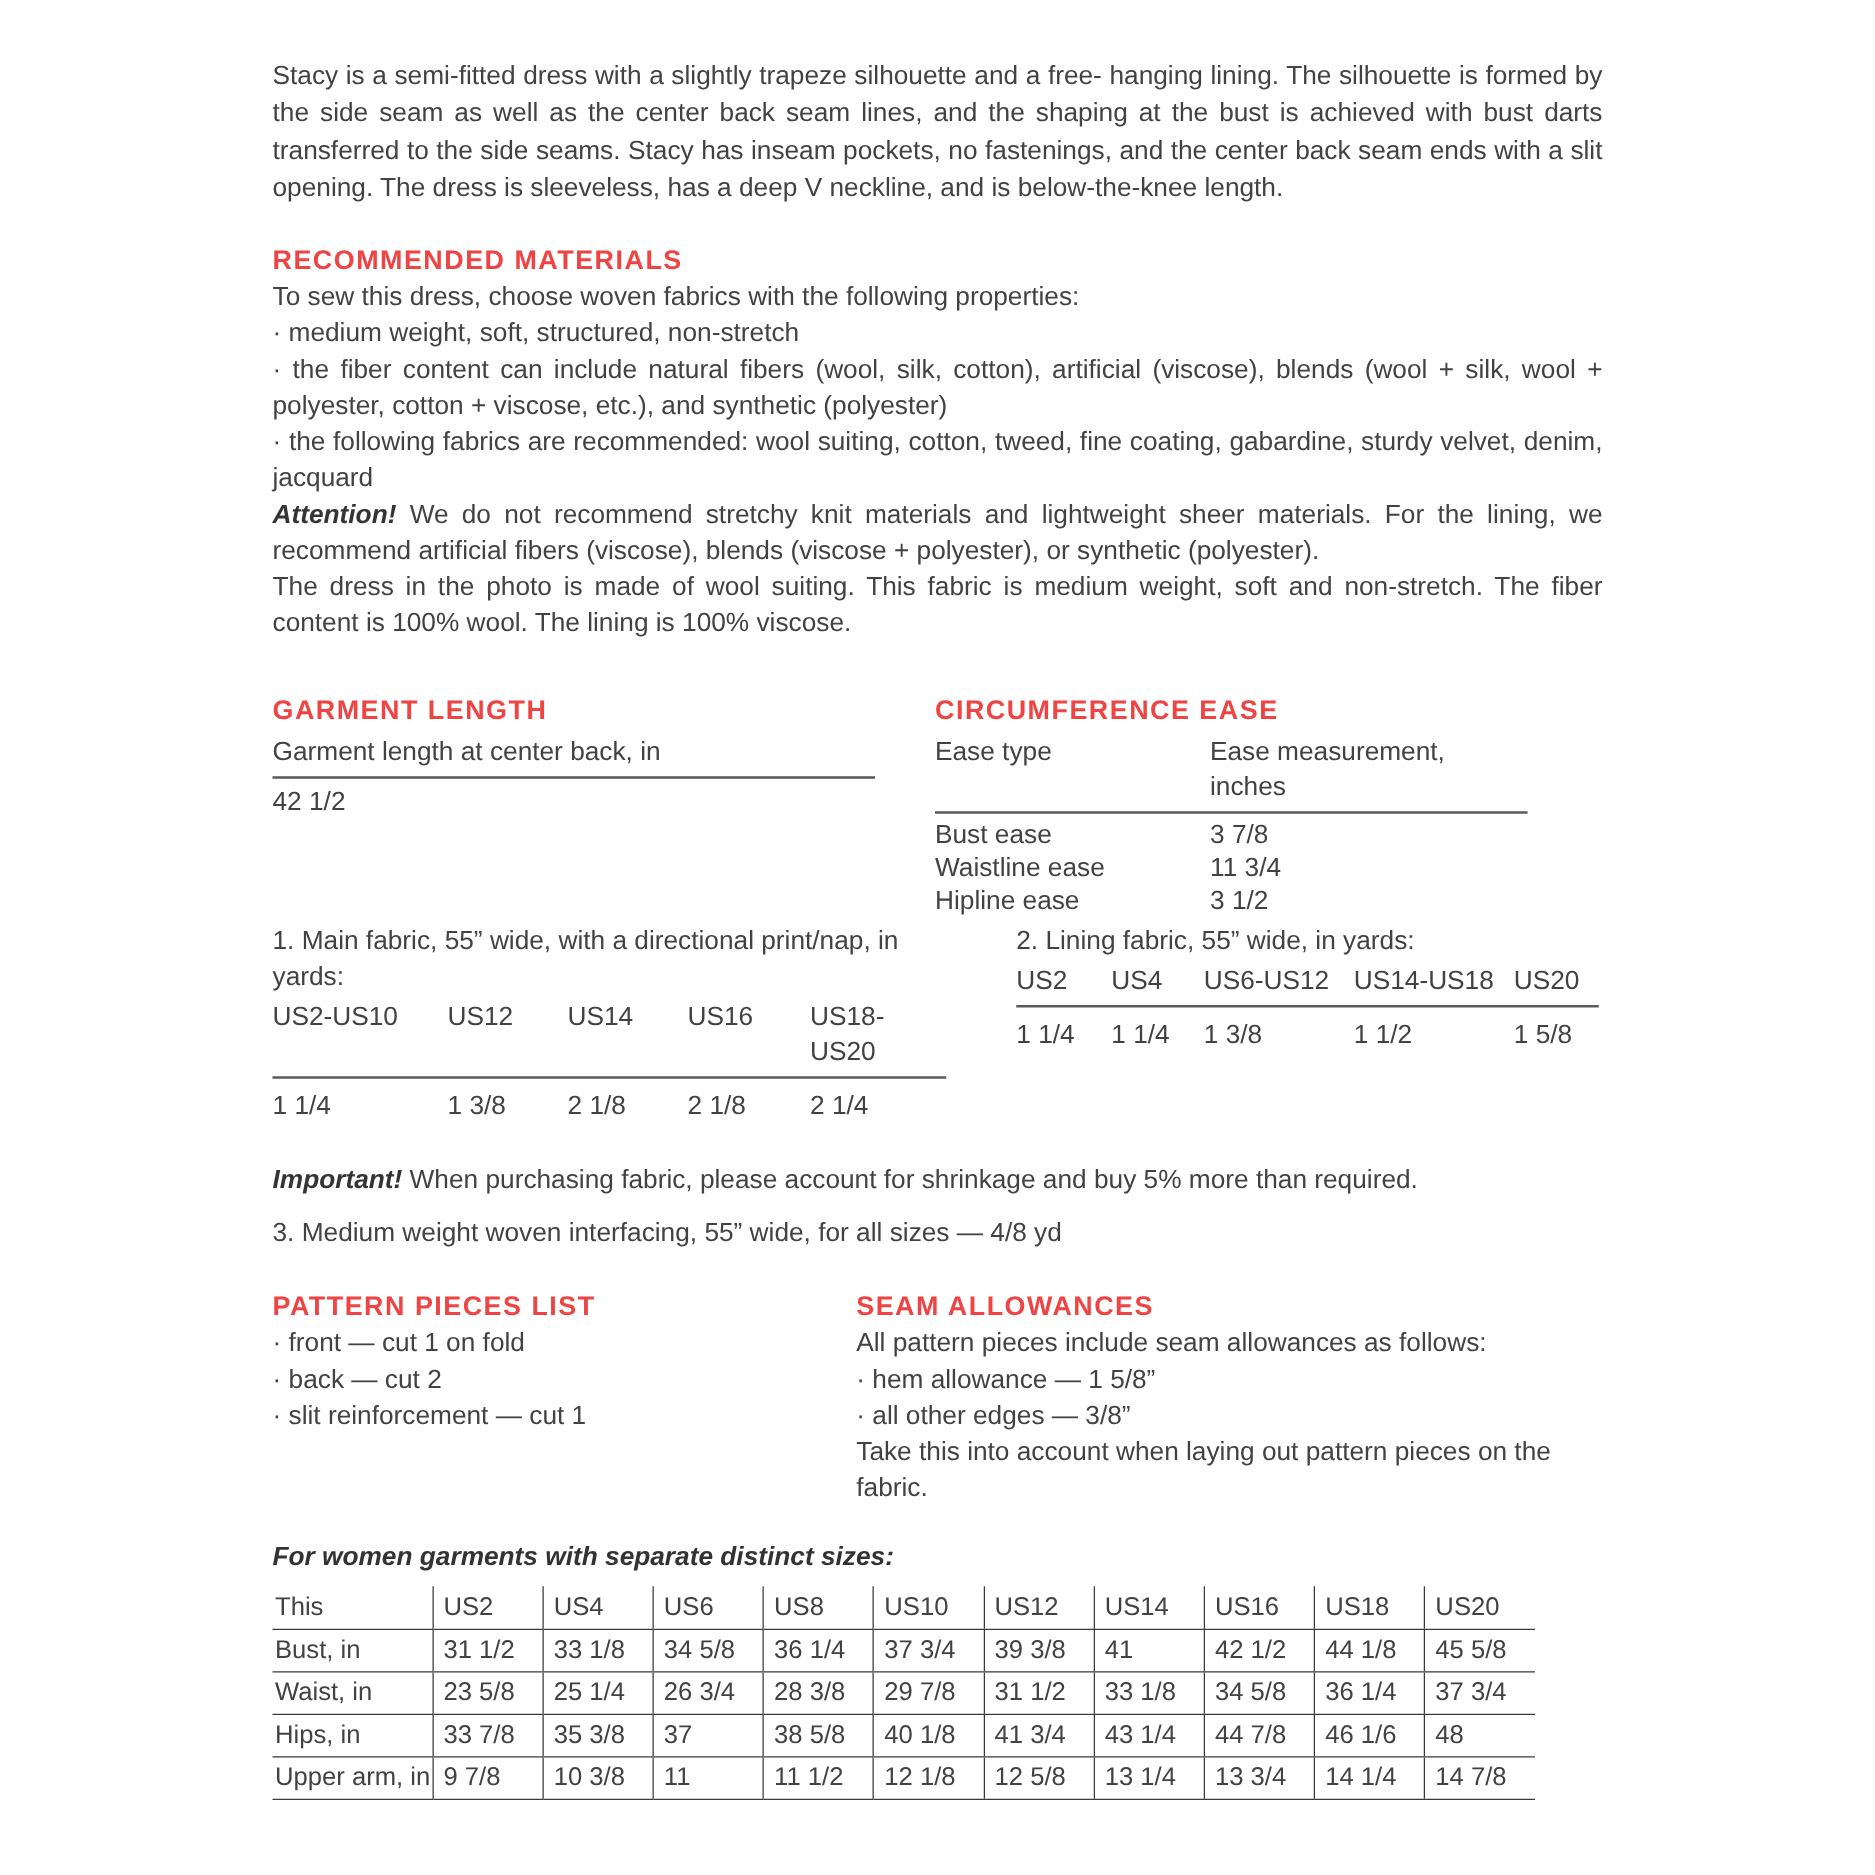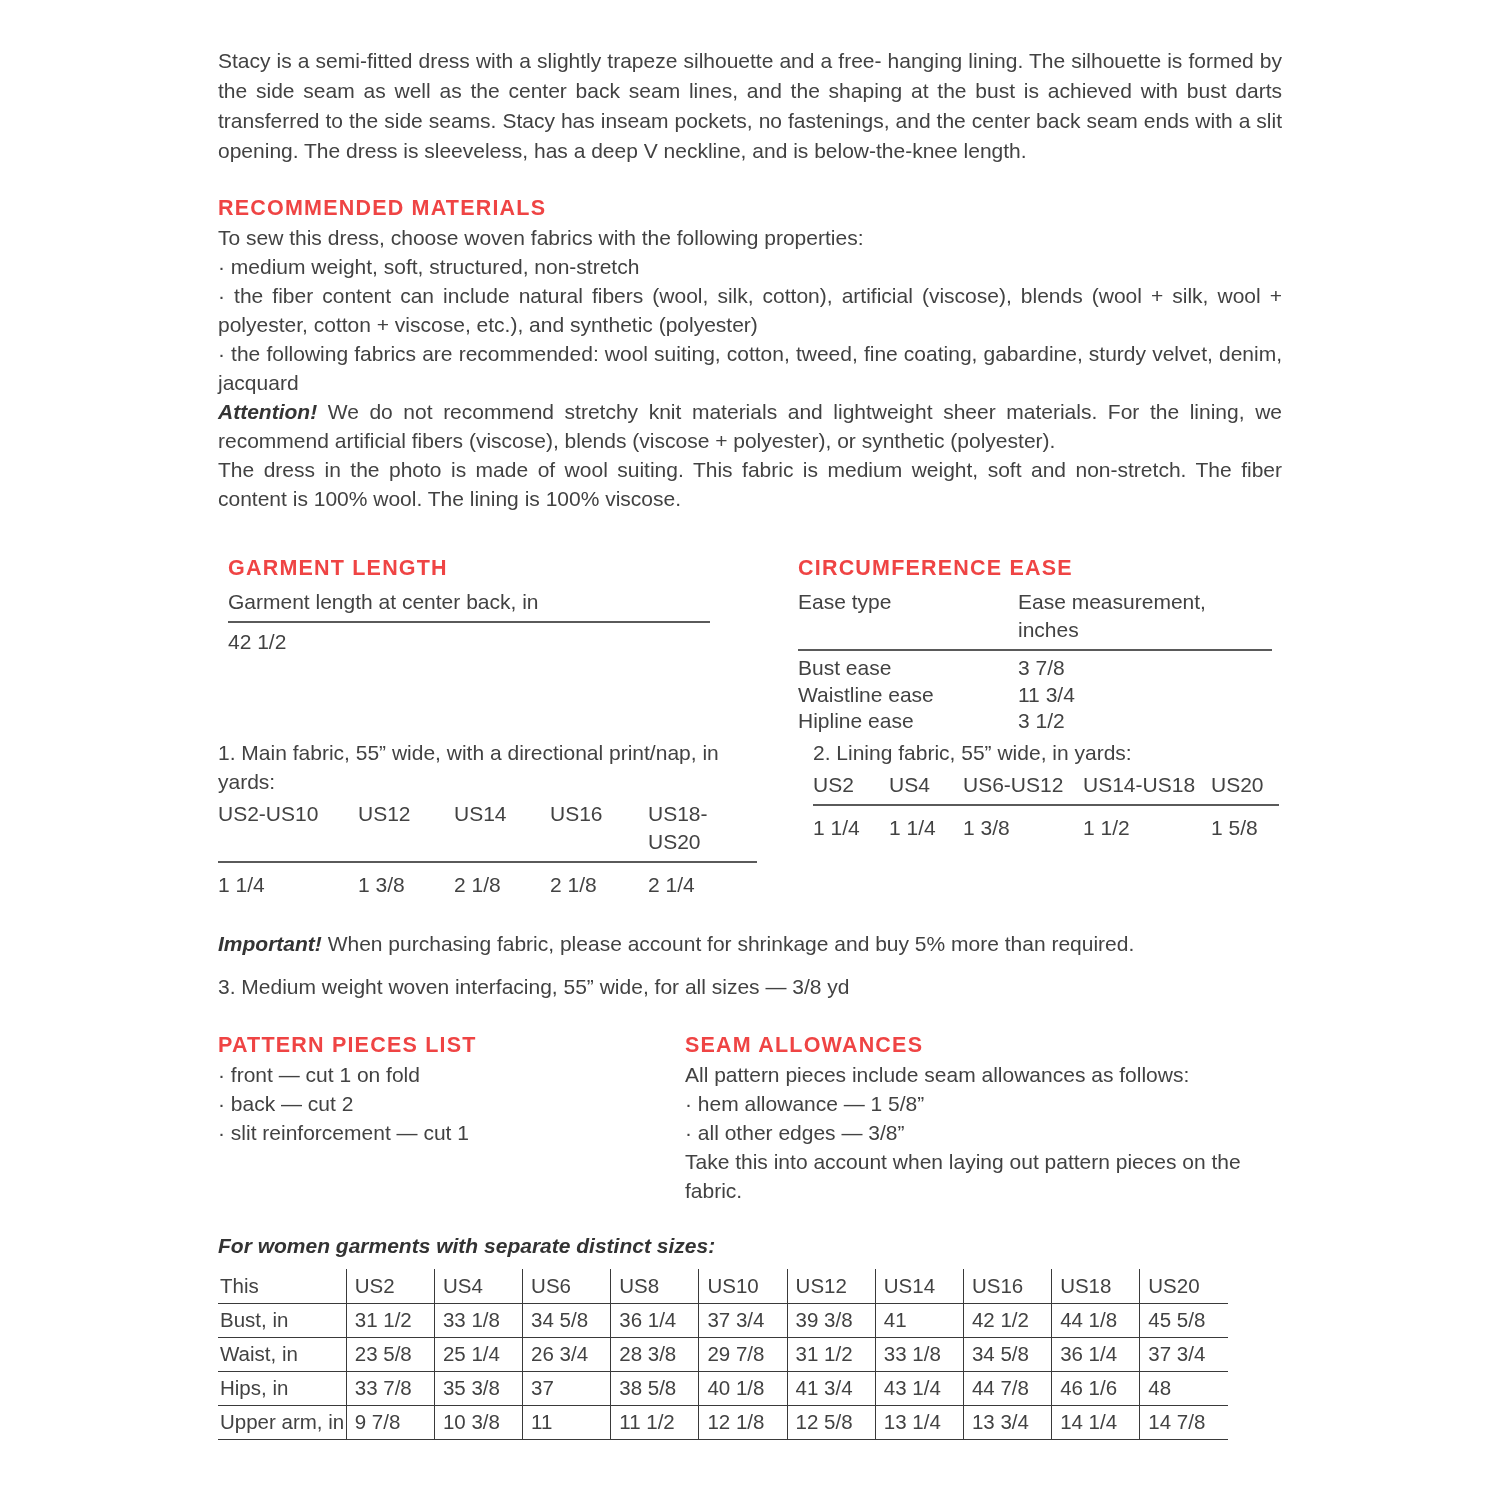--- a/index.html
+++ b/index.html
@@ -27,23 +27,23 @@
     color: #ef4444;
     letter-spacing: 1.2px;
     line-height: 30px;
   }
   .body-line { line-height: 29px; }
   .just { text-align: justify; }
   .bi { font-weight: 700; font-style: italic; color: #343434; }
   .rm-block { margin-top: 27px; }
 
   
-  .cols-ease { display: flex; margin-top: 40px; justify-content: center; }
+  .cols-ease { display: flex; margin-top: 40px; }
   .gl-col { width: 482px; margin-right: 48px; flex: none; }
-  .ce-col { width: 474px; flex: none; margin-left: 40px; }
+  .ce-col { width: 474px; flex: none; }
   .rule-head {
     border-bottom: 2px solid #5a5a5a;
     padding-bottom: 5px;
     margin-top: 5px;
     line-height: 28px;
     display: flex;
   }
   .ce-label { width: 220px; flex: none; }
   .small-row { line-height: 26.5px; display: flex; }
   .gl-value { margin-top: 5px; line-height: 28px; }
@@ -184,21 +184,21 @@
         <span class="fl-c2">1 3/8</span>
         <span class="fl-c3">1 1/2</span>
         <span class="fl-c4">1 5/8</span>
       </div>
     </div>
   </div>
 
   <p class="important-line"><span class="bi">Important!</span><span> When purchasing fabric, please account for shrinkage and buy 5% more than required.</span></p>
 
   <div class="items34">
-    <p class="body-line">3. Medium weight woven interfacing, 55” wide, for all sizes — 3/8 yd</p>
+    <p class="body-line">3. Medium weight woven interfacing, 55” wide, for all sizes — 4/8 yd</p>
   </div>
 
   <div class="cols-pieces">
     <div class="pp-col">
       <div class="section-heading">PATTERN PIECES LIST</div>
       <p class="body-line"><span>·</span> <span>front — cut 1 on fold</span></p>
       <p class="body-line"><span>·</span> <span>back — cut 2</span></p>
       <p class="body-line"><span>·</span> <span>slit reinforcement — cut 1</span></p>
     </div>
     <div class="sa-col">

